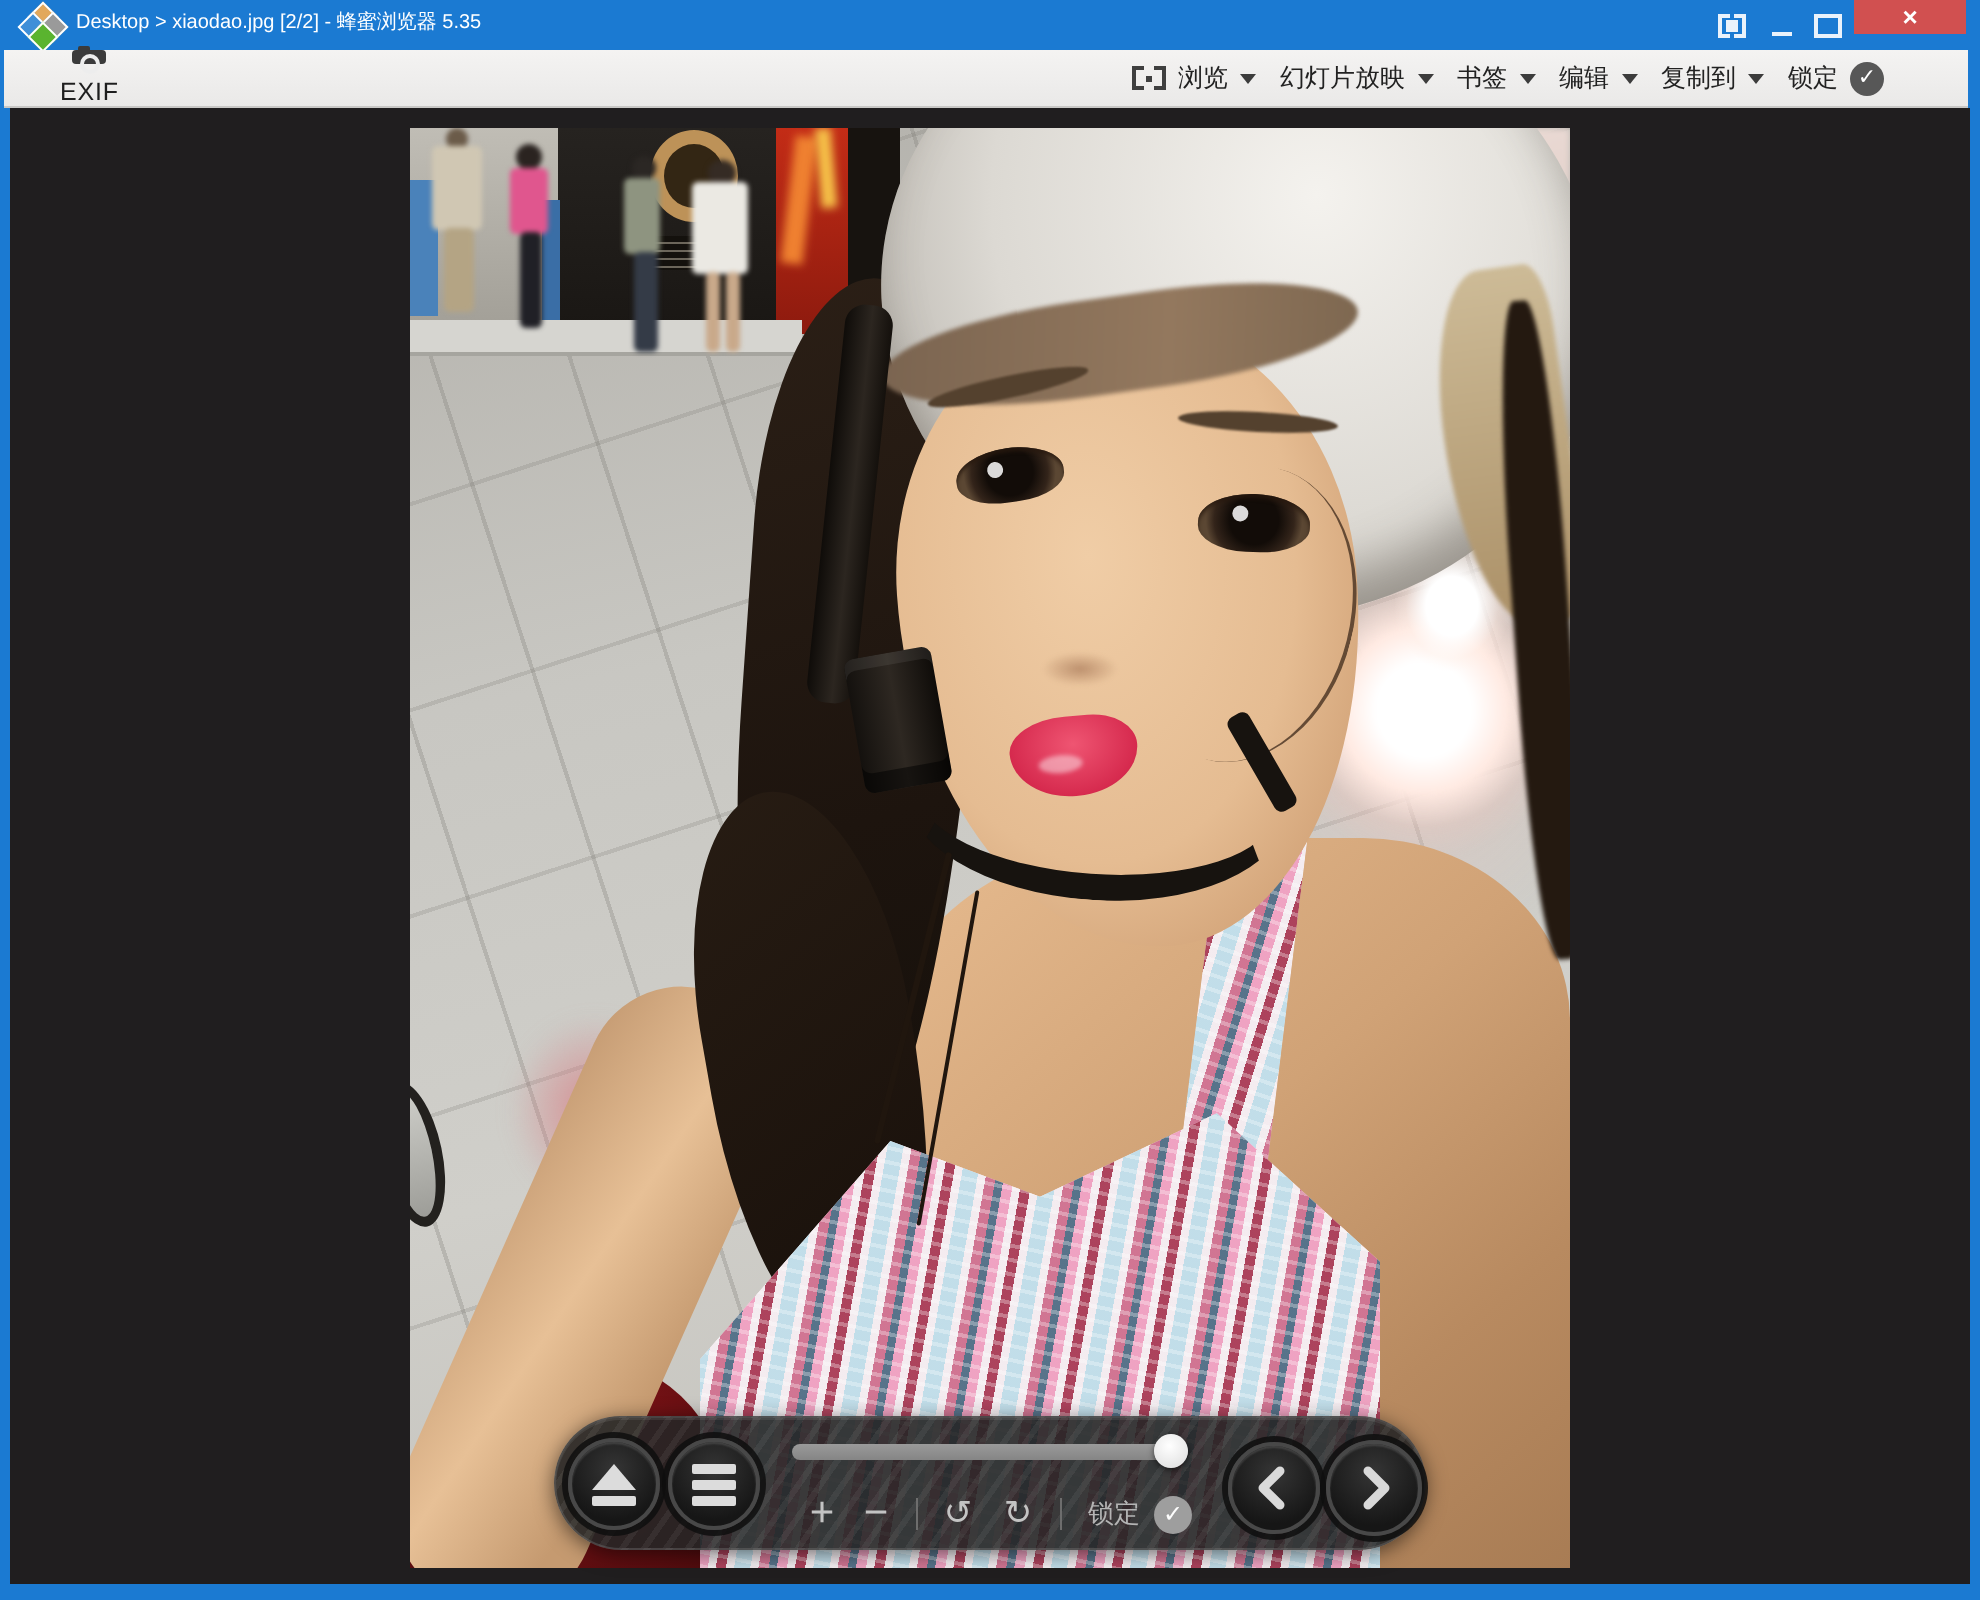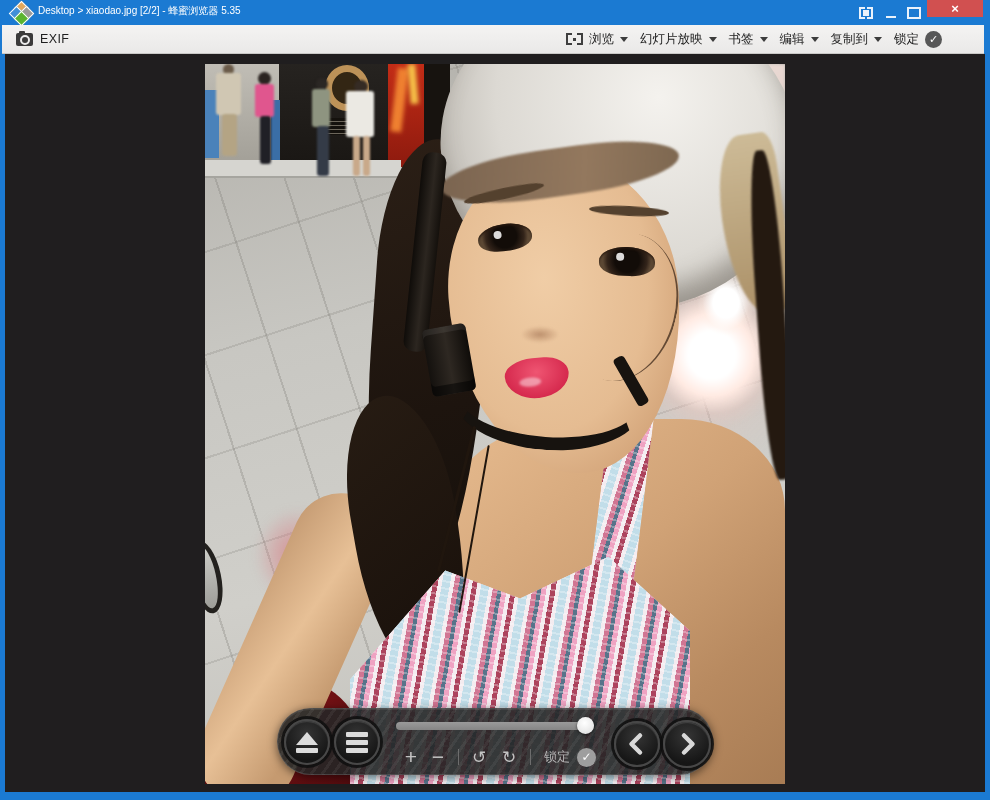--- a/index.html
+++ b/index.html
@@ -27,21 +27,21 @@
   .minb{left:879px;width:24px;}
   .minic{width:10px;height:2px;background:#eaf2fb;margin-top:8px;}
   .maxb{left:902px;width:24px;}
   .maxic{width:10px;height:8px;border:2px solid #eaf2fb;}
   .closeb{position:absolute;left:927px;top:0;width:56px;height:17px;background:#d15050;
           display:flex;align-items:center;justify-content:center;color:#fff;font-size:13px;font-weight:bold;line-height:1;}
 
   
   .toolbar{position:absolute;left:2px;top:25px;width:982px;height:29px;
            background:linear-gradient(#f4f3f2,#eae9e8);border-bottom:1px solid #c9c8c6;box-sizing:border-box;}
-  .exif{position:absolute;left:14px;top:0;height:28px;display:flex;align-items:center;gap:7px;cursor:default;}
+  .exif{position:absolute;left:28px;top:0;height:28px;display:flex;align-items:center;gap:7px;cursor:default;flex-direction:column;}
   .cam{position:relative;width:17px;height:13px;background:#3b3b3b;border-radius:2px;}
   .cam:before{content:"";position:absolute;left:3px;top:-2px;width:6px;height:3px;background:#3b3b3b;border-radius:1px;}
   .cam:after{content:"";position:absolute;left:4px;top:2px;width:6px;height:6px;border:2px solid #ededed;border-radius:50%;}
   .exif span.lbl{font-size:12.5px;color:#1e1e1e;letter-spacing:.4px;}
   .menus{position:absolute;right:42px;top:0;height:28px;display:flex;align-items:center;gap:12px;}
   .menu{display:flex;align-items:center;font-size:12.5px;color:#222;white-space:nowrap;cursor:default;}
   .caret{width:0;height:0;border:4px solid transparent;border-top:5px solid #3c3c3c;margin-left:6px;transform:translateY(2px);}
   .vpic{position:relative;width:17px;height:12px;margin-right:6px;}
   .vpic i{position:absolute;width:4px;height:4px;border:0 solid #3f3f3f;}
   .vpic .c1{left:0;top:0;border-top-width:2px;border-left-width:2px;}

